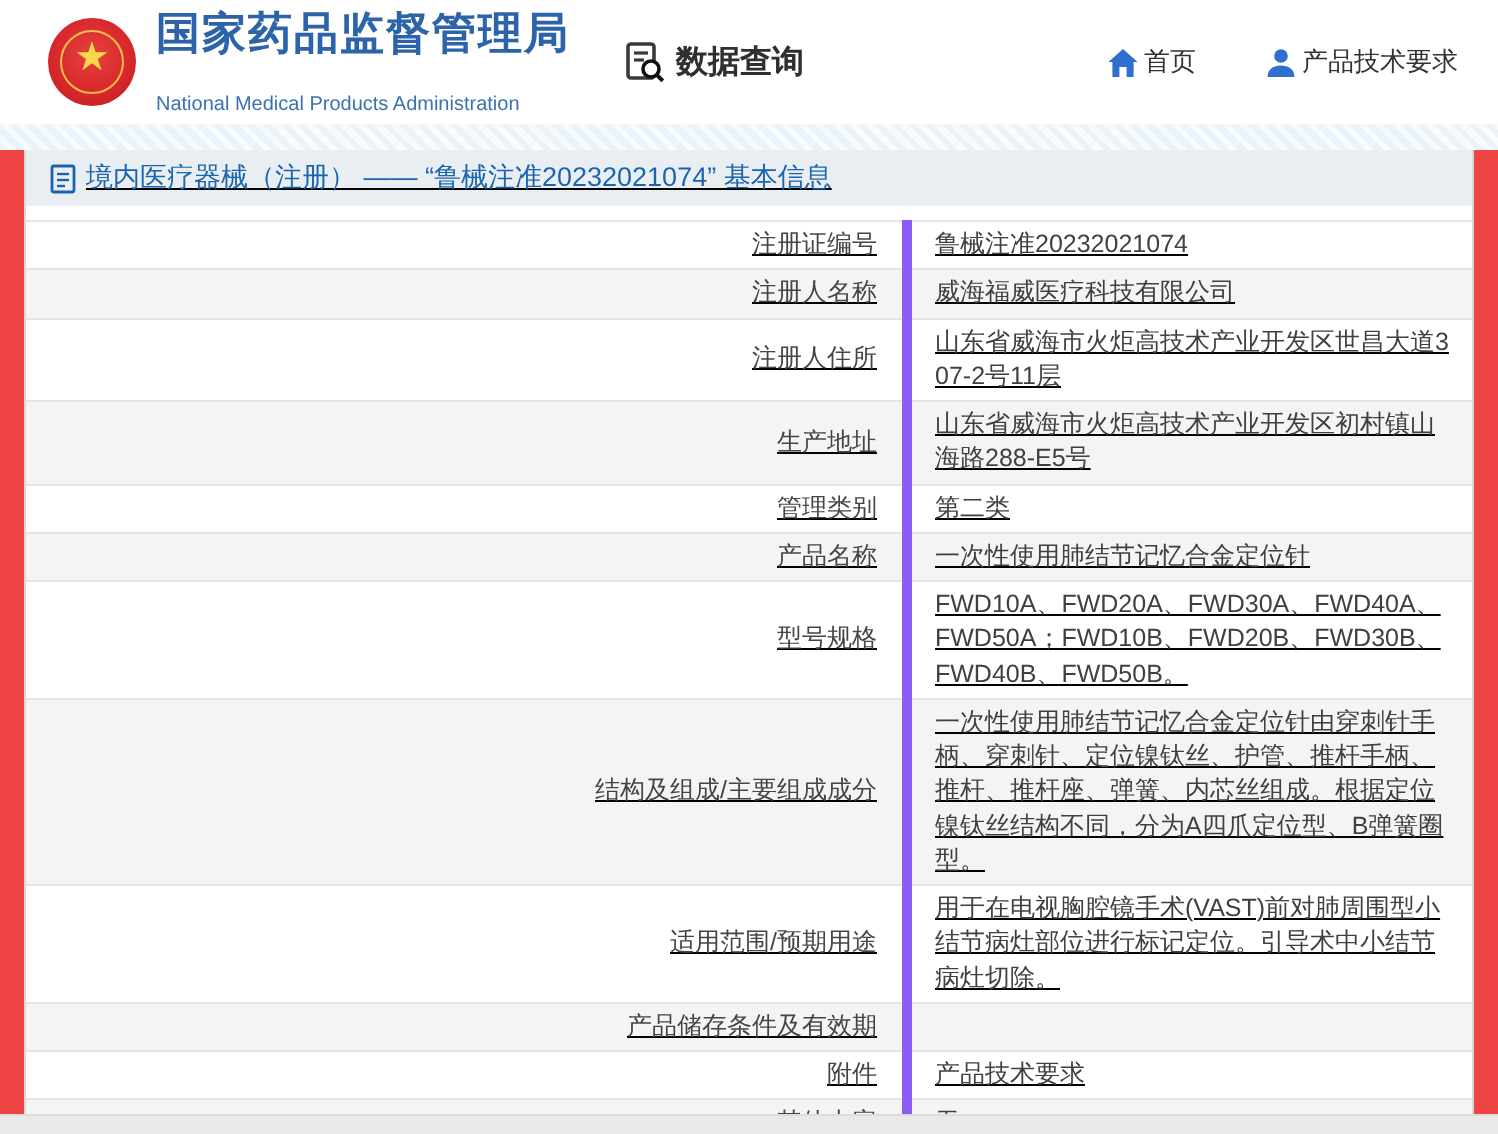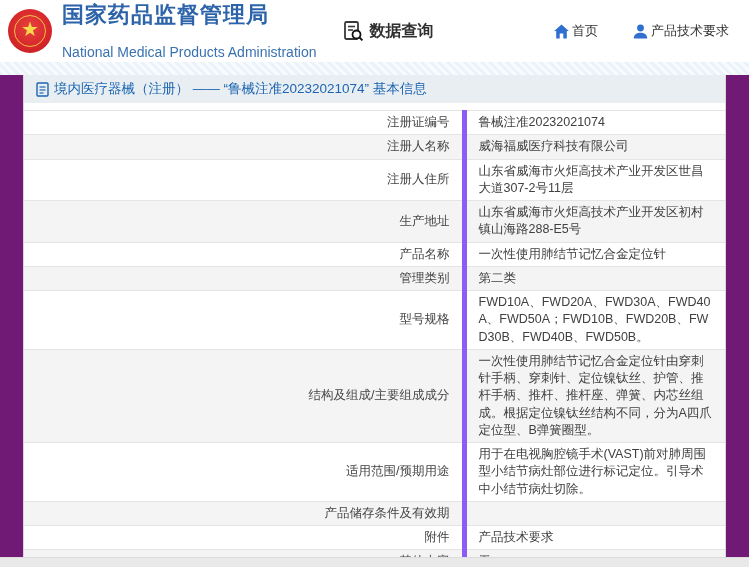--- a/index.html
+++ b/index.html
@@ -2,49 +2,49 @@
 <html><head>
 <meta charset="utf-8">
 <style>
   * { margin:0; padding:0; box-sizing:border-box; }
   html,body { width:749px; height:567px; overflow:hidden;
     font-family:"Liberation Sans", sans-serif; background:#fff; }
   body { display:flex; flex-direction:column; }
 
   
   .header { height:62px; background:#fff; display:flex; align-items:center;
-    padding:0 14px 0 8px; flex-shrink:0; }
+    padding:0 14px 0 24px; flex-shrink:0; }
   .logo-block { display:flex; align-items:center; gap:10px; }
   .emblem { width:44px; height:44px; border-radius:50%;
     background:radial-gradient(circle at 50% 42%, #e7413f 0%, #d6262a 60%, #b81f23 100%);
     position:relative; flex-shrink:0; }
   .emblem::before { content:"★"; position:absolute; left:50%; top:45%;
     transform:translate(-50%,-50%); color:#f7d84b; font-size:20px; line-height:1; }
   .emblem::after { content:""; position:absolute; left:6px; right:6px; top:6px; bottom:6px;
     border:1.5px solid rgba(247,216,75,.85); border-radius:50%; }
   .org-names { display:flex; flex-direction:column; }
   .org-zh { font-size:22px; font-weight:bold; color:#2d64a9; letter-spacing:1px; line-height:1.15; }
-  .org-en { font-size:14px; color:#3a72b0; margin-top:17px; }
+  .org-en { font-size:10px; color:#3a72b0; margin-top:17px; }
 
   .data-query { display:flex; align-items:flex-end; gap:5px; margin-left:26px; cursor:pointer; }
   .dq-icon { width:22px; height:22px; }
   .dq-label { font-size:16px; font-weight:bold; color:#2f2f2f; }
 
   .header-spacer { flex:1; }
   .top-nav { display:flex; gap:34px; margin-right:6px; }
   .nav-item { display:flex; flex-direction:row; align-items:center; gap:2px; cursor:pointer; }
   .nav-icon { width:17px; height:17px; }
   .nav-label { font-size:13px; color:#333; white-space:nowrap; }
 
   
   .stripe-band { height:13px; flex-shrink:0;
     background:repeating-linear-gradient(45deg,#eaf3fa 0 3px,#f8fbfd 3px 6px); }
 
   
-  .main { flex:1; overflow:hidden; padding:0 23px; background:#701a75; }
+  .main { flex:1; overflow:hidden; padding:0 12px; background:#ef4444;text-decoration:underline; }
   .content-box { border:1px solid #d8d8d8; border-top:none; background:#fff; height:100%; }
 
   .breadcrumb { background:#e9eef3; color:#1b65b0; font-size:13.5px;
     padding:5px 12px; display:flex; align-items:center; gap:5px; }
   .bc-icon { width:13px; height:15px; flex-shrink:0; }
 
   
   table.info { width:100%; border-collapse:collapse; margin-top:7px; table-layout:fixed; }
   table.info tr { border-top:1px solid #e4e4e4; }
   table.info tr:last-child { border-bottom:1px solid #e4e4e4; }
@@ -126,26 +126,26 @@
           </tr>
           <tr>
             <td class="label">注册人住所</td>
             <td class="value">山东省威海市火炬高技术产业开发区世昌大道307-2号11层</td>
           </tr>
           <tr>
             <td class="label">生产地址</td>
             <td class="value">山东省威海市火炬高技术产业开发区初村镇山海路288-E5号</td>
           </tr>
           <tr>
+            <td class="label">管理类别</td>
+            <td class="value">第二类</td>
+          </tr>
+          <tr>
             <td class="label">产品名称</td>
             <td class="value">一次性使用肺结节记忆合金定位针</td>
-          </tr>
-          <tr>
-            <td class="label">管理类别</td>
-            <td class="value">第二类</td>
           </tr>
           <tr>
             <td class="label">型号规格</td>
             <td class="value">FWD10A、FWD20A、FWD30A、FWD40A、FWD50A；FWD10B、FWD20B、FWD30B、FWD40B、FWD50B。</td>
           </tr>
           <tr>
             <td class="label">结构及组成/主要组成成分</td>
             <td class="value">一次性使用肺结节记忆合金定位针由穿刺针手柄、穿刺针、定位镍钛丝、护管、推杆手柄、推杆、推杆座、弹簧、内芯丝组成。根据定位镍钛丝结构不同，分为A四爪定位型、B弹簧圈型。</td>
           </tr>
           <tr>

